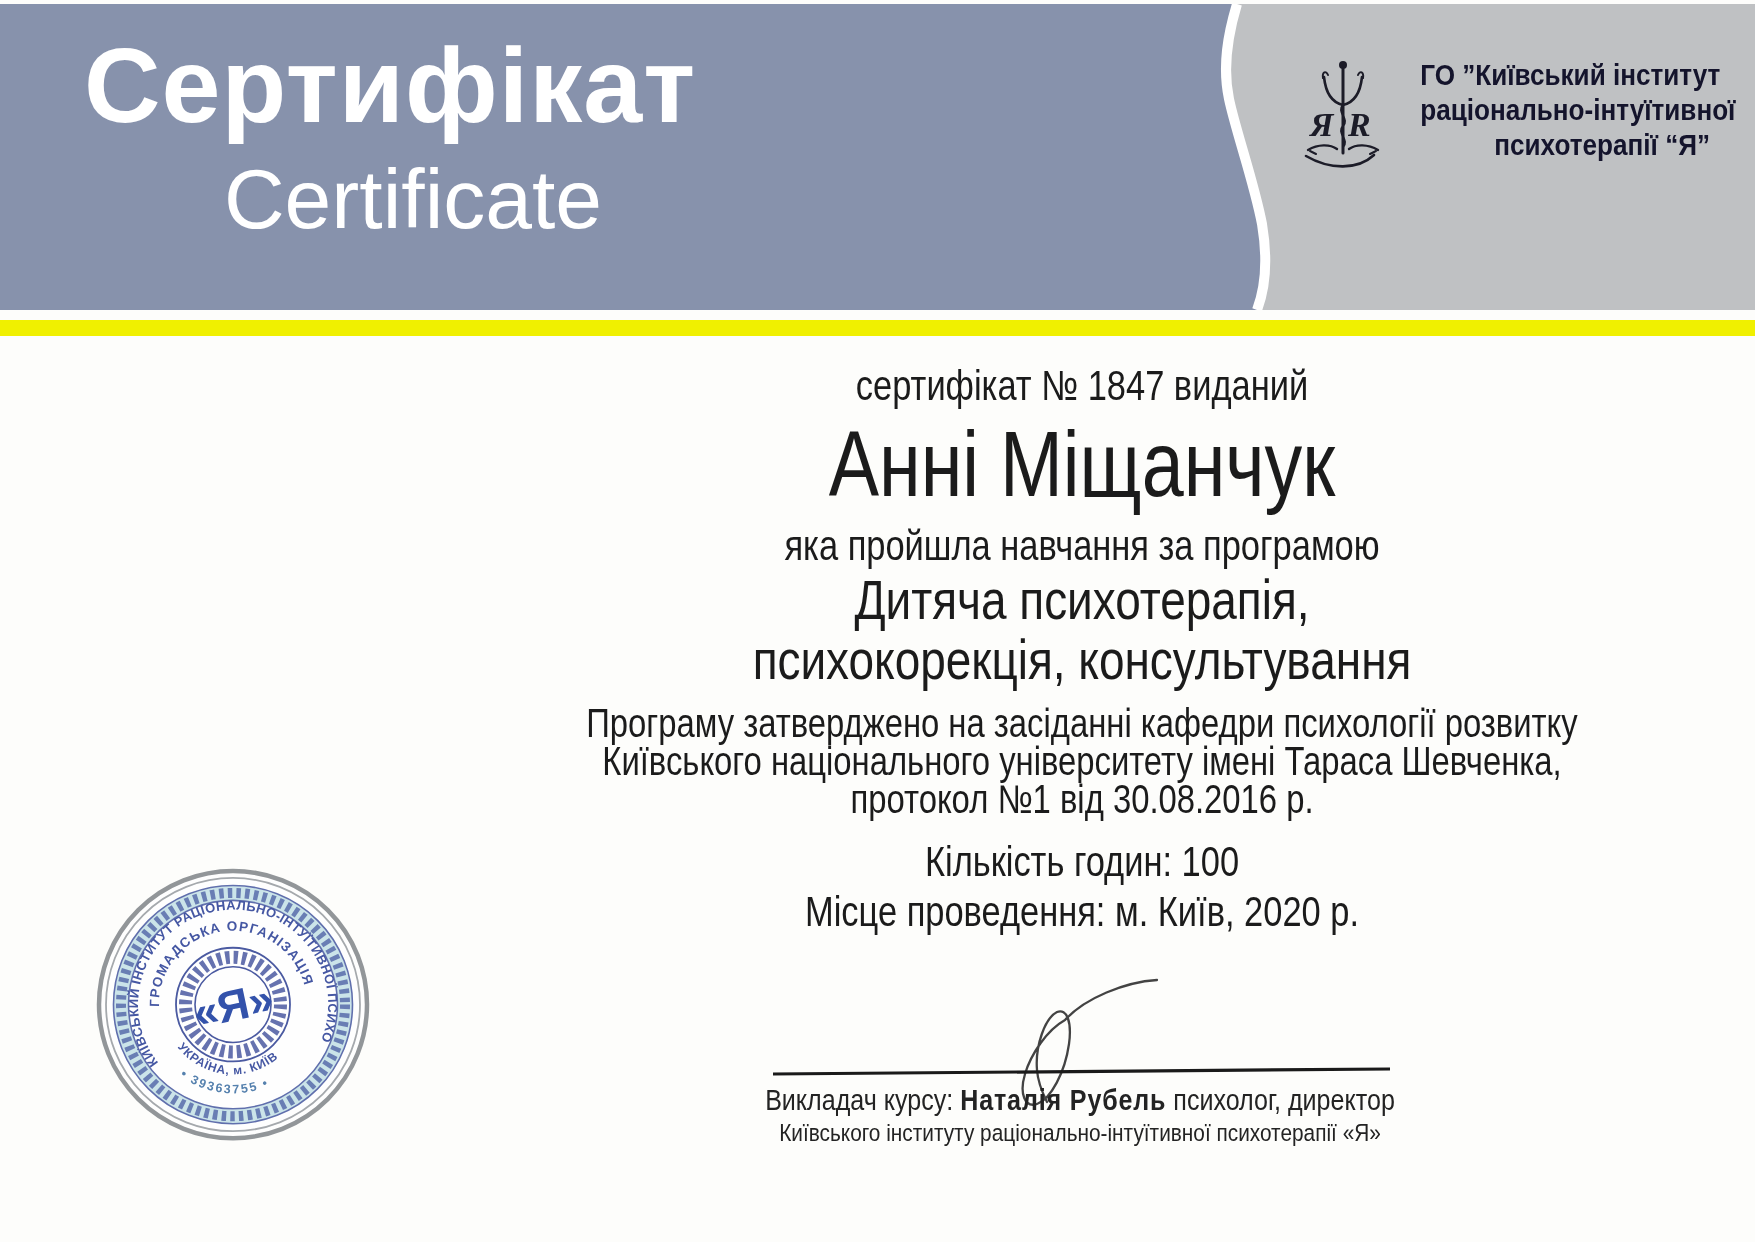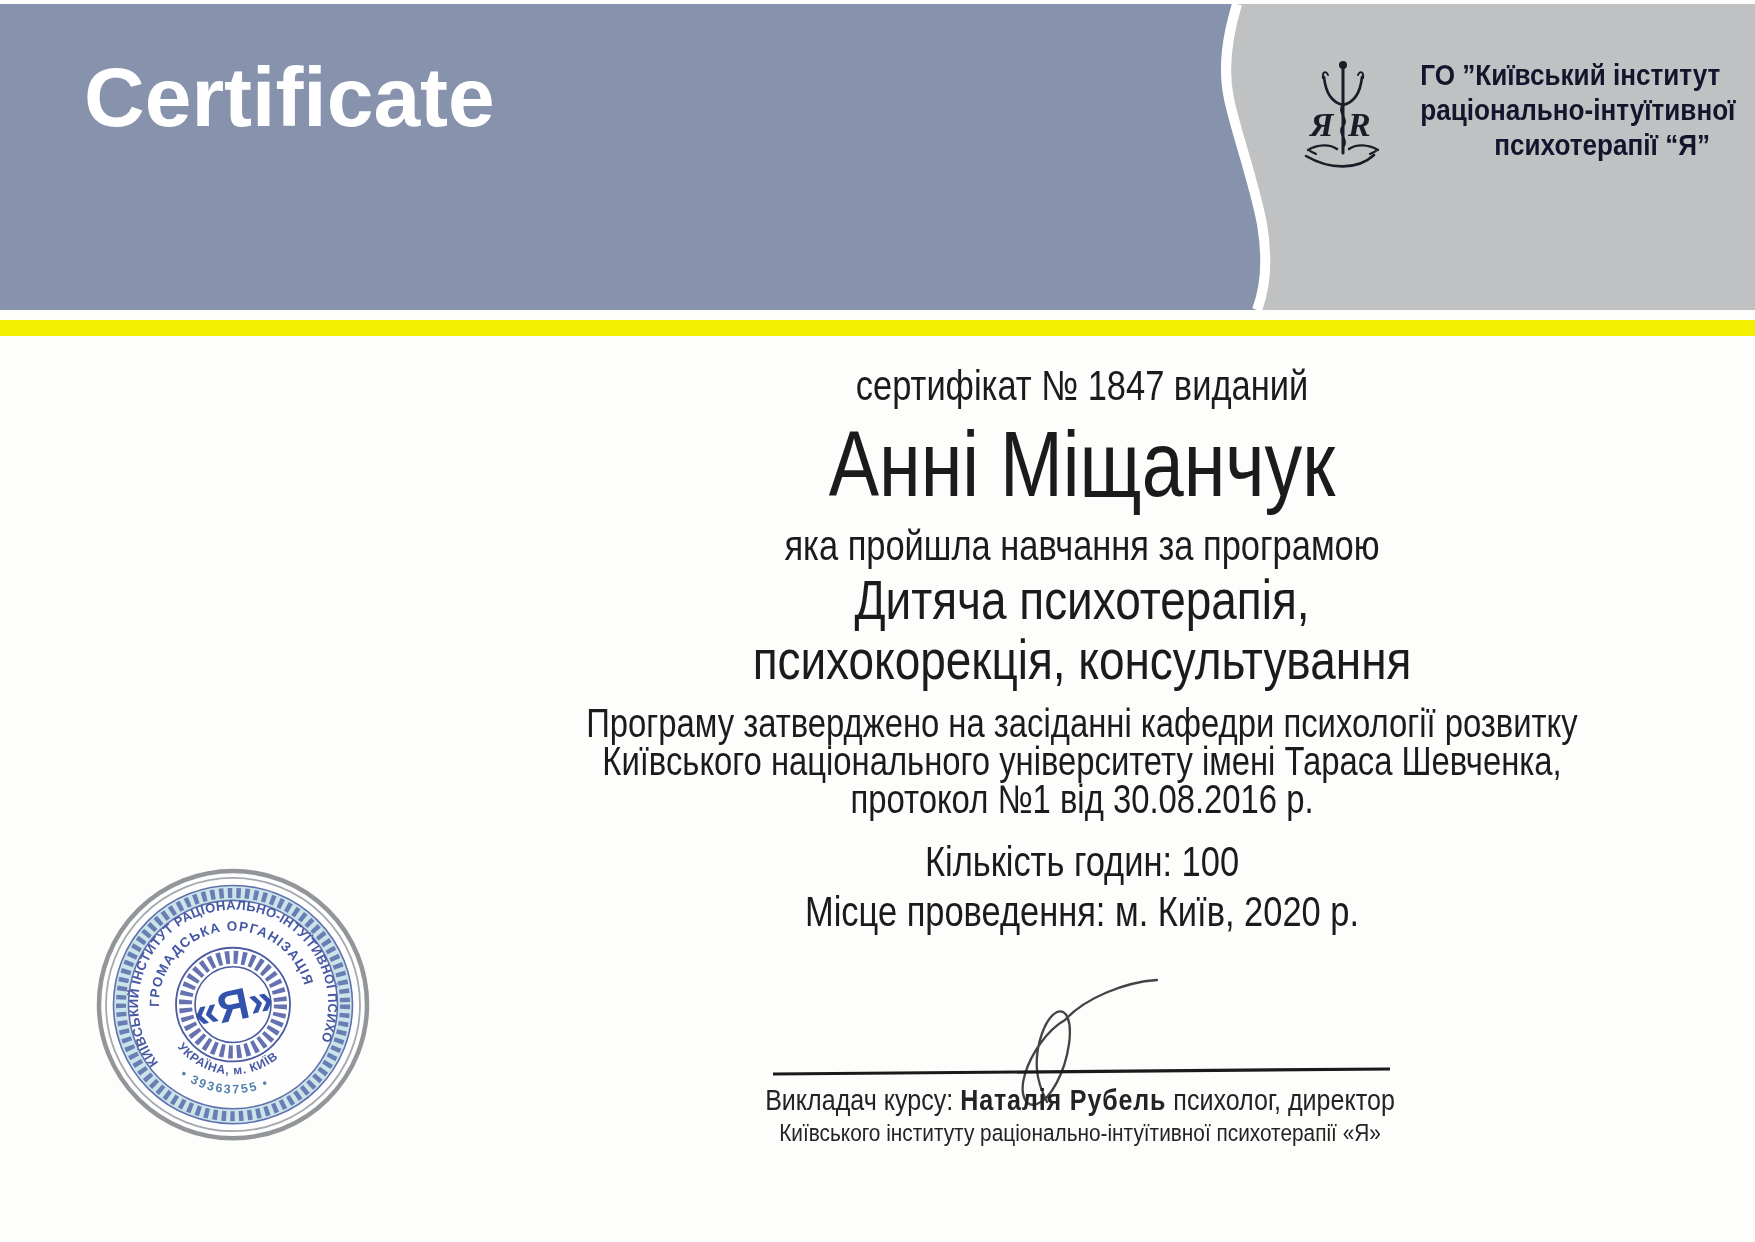--- a/index.html
+++ b/index.html
@@ -10,22 +10,22 @@
   }
   
   .band{position:absolute;left:0;top:4px;width:100%;height:306px;background:#8792ac;}
   .panel-svg{position:absolute;top:4px;right:0;width:660px;height:306px;display:block;}
   .header-title{position:absolute;left:84px;top:30px;width:658px;}
   .title-uk{
     font-size:106px;line-height:110px;font-weight:700;color:#ffffff;
     white-space:nowrap;letter-spacing:1px;
   }
   .title-en{
-    font-size:84px;line-height:86px;font-weight:700;color:#ffffff;
-    text-align:left;margin-top:24px;white-space:nowrap;
+    font-size:84px;line-height:86px;font-weight:400;color:#ffffff;
+    text-align:center;margin-top:16px;white-space:nowrap;
   }
   
   .org{position:absolute;left:1296px;top:58px;display:flex;align-items:flex-start;}
   .org-logo{width:86px;height:118px;flex:0 0 auto;}
   .org-text{
     margin-left:6px;width:322px;text-align:right;
     font-size:29px;line-height:35px;font-weight:700;color:#14142c;
     transform:scaleX(0.9);transform-origin:100% 0;white-space:nowrap;
   }
   
@@ -62,20 +62,21 @@
 <div class="page">
 
   <div class="band"></div>
 
   <svg class="panel-svg" viewBox="0 0 660 306" aria-hidden="true">
     <path d="M142 0 C 133 30 127 62 134 95 C 141 128 159 178 167 220 C 173 256 170 285 162 306 L 660 306 L 660 0 Z" fill="#bfc1c3"></path>
     <path d="M142 0 C 133 30 127 62 134 95 C 141 128 159 178 167 220 C 173 256 170 285 162 306" fill="none" stroke="#ffffff" stroke-width="10"></path>
   </svg>
 
   <div class="header-title">
+    <div class="title-uk">Сертифікат</div>
     <div class="title-en">Certificate</div>
   </div>
 
   <div class="org">
     <svg class="org-logo" viewBox="0 0 86 118" aria-hidden="true">
       <g stroke="#1c1c28" fill="none" stroke-linecap="round">
         <circle cx="47" cy="7" r="4" fill="#1c1c28" stroke="none"></circle>
         <line x1="47" y1="11" x2="47" y2="95" stroke-width="3"></line>
         <path d="M27 20 C 26 14 30 12 32 17 M67 20 C 68 14 64 12 62 17" stroke-width="2"></path>
         <path d="M28 19 C 30 38 38 45 47 47 M66 19 C 64 38 56 45 47 47" stroke-width="2.6"></path>

